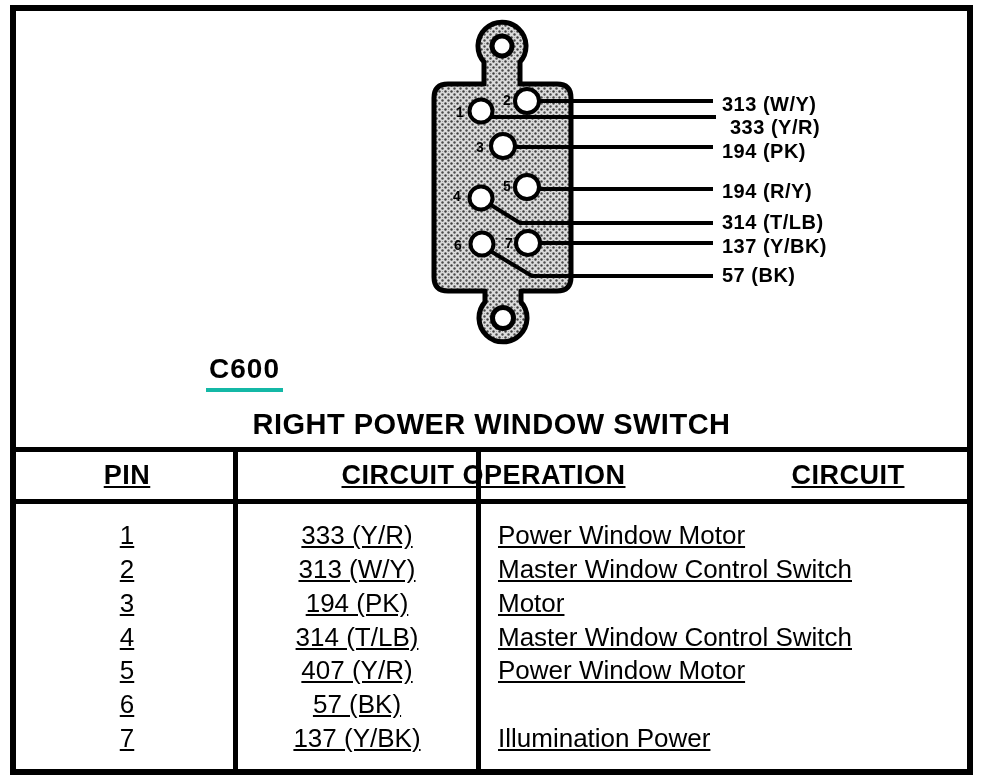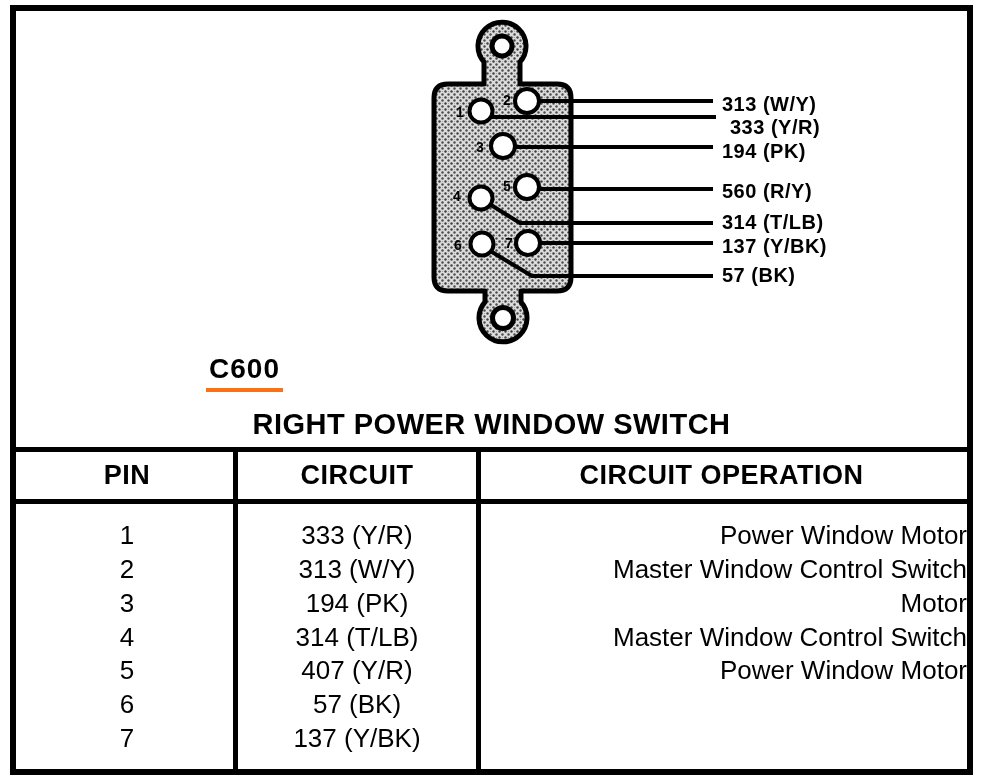--- a/index.html
+++ b/index.html
@@ -19,21 +19,21 @@
 
   .wire-label{
     position:absolute;left:706px;height:24px;line-height:24px;
     font-size:20px;font-weight:bold;white-space:nowrap;letter-spacing:0.5px;
   }
   .wire-label.indent{left:714px;}
 
   .connector-id-wrap{position:absolute;left:0;right:494px;top:342px;text-align:center;}
   .connector-id{
     display:inline-block;font-size:28px;font-weight:bold;letter-spacing:1px;
-    border-bottom:4px solid #f97316;padding:0 3px 3px 3px;
+    border-bottom:4px solid #14b8a6;padding:0 3px 3px 3px;
   }
   .diagram-title{
     position:absolute;left:0;right:0;top:397px;text-align:center;
     font-size:29px;font-weight:bold;letter-spacing:0.5px;
   }
 
   
   .hline,.vline{position:absolute;background:#000;}
   .hline{left:0;right:0;height:5px;}
   .hline.h-top{top:436px;}
@@ -44,24 +44,24 @@
 
   .thead{
     position:absolute;left:0;right:0;top:441px;height:47px;
     display:flex;align-items:center;font-weight:bold;font-size:27px;letter-spacing:0.5px;
   }
   .tbody{
     position:absolute;left:0;right:0;top:508px;height:236px;
     display:flex;flex-direction:column;font-size:26px;
   }
   .trow{flex:1;display:flex;align-items:center;}
-  .cell{white-space:nowrap;}
+  .cell{white-space:nowrap;text-decoration:underline;}
   .c-pin{width:222px;text-align:center;}
   .c-circuit{width:238px;text-align:center;}
-  .c-op{flex:1;text-align:right;}
+  .c-op{flex:1;text-align:left;padding-left:22px;}
   .thead .c-op{text-align:center;padding-left:0;}
 </style>
 </head>
 <body>
 
 <div class="frame">
   <div class="layer">
 
     <svg class="connector-svg" viewBox="410 11 340 345" xmlns="http://www.w3.org/2000/svg">
       <defs>
@@ -102,42 +102,42 @@
       <text x="480" y="152" text-anchor="middle" font-size="14" font-weight="bold">3</text>
       <text x="457" y="201" text-anchor="middle" font-size="14" font-weight="bold">4</text>
       <text x="507" y="191" text-anchor="middle" font-size="14" font-weight="bold">5</text>
       <text x="458" y="250" text-anchor="middle" font-size="14" font-weight="bold">6</text>
       <text x="509" y="248" text-anchor="middle" font-size="14" font-weight="bold">7</text>
     </svg>
 
     <div class="wire-label" style="top:81px">313 (W/Y)</div>
     <div class="wire-label indent" style="top:104px">333 (Y/R)</div>
     <div class="wire-label" style="top:128px">194 (PK)</div>
-    <div class="wire-label" style="top:168px">560 (R/Y)</div>
+    <div class="wire-label" style="top:168px">194 (R/Y)</div>
     <div class="wire-label" style="top:199px">314 (T/LB)</div>
     <div class="wire-label" style="top:223px">137 (Y/BK)</div>
     <div class="wire-label" style="top:252px">57 (BK)</div>
 
     <div class="connector-id-wrap">
       <span class="connector-id">C600</span>
     </div>
 
     <div class="diagram-title">RIGHT POWER WINDOW SWITCH</div>
   </div>
 
   <div class="layer">
     <div class="hline h-top"></div>
     <div class="hline h-bot"></div>
     <div class="vline v1"></div>
     <div class="vline v2"></div>
 
     <div class="thead">
       <div class="cell c-pin">PIN</div>
+      <div class="cell c-op">CIRCUIT OPERATION</div>
       <div class="cell c-circuit">CIRCUIT</div>
-      <div class="cell c-op">CIRCUIT OPERATION</div>
     </div>
 
     <div class="tbody">
       <div class="trow">
         <div class="cell c-pin">1</div>
         <div class="cell c-circuit">333 (Y/R)</div>
         <div class="cell c-op">Power Window Motor</div>
       </div>
       <div class="trow">
         <div class="cell c-pin">2</div>
@@ -159,16 +159,17 @@
         <div class="cell c-circuit">407 (Y/R)</div>
         <div class="cell c-op">Power Window Motor</div>
       </div>
       <div class="trow">
         <div class="cell c-pin">6</div>
         <div class="cell c-circuit">57 (BK)</div>
       </div>
       <div class="trow">
         <div class="cell c-pin">7</div>
         <div class="cell c-circuit">137 (Y/BK)</div>
+        <div class="cell c-op">Illumination Power</div>
       </div>
     </div>
   </div>
 </div>
 
 </body></html>

